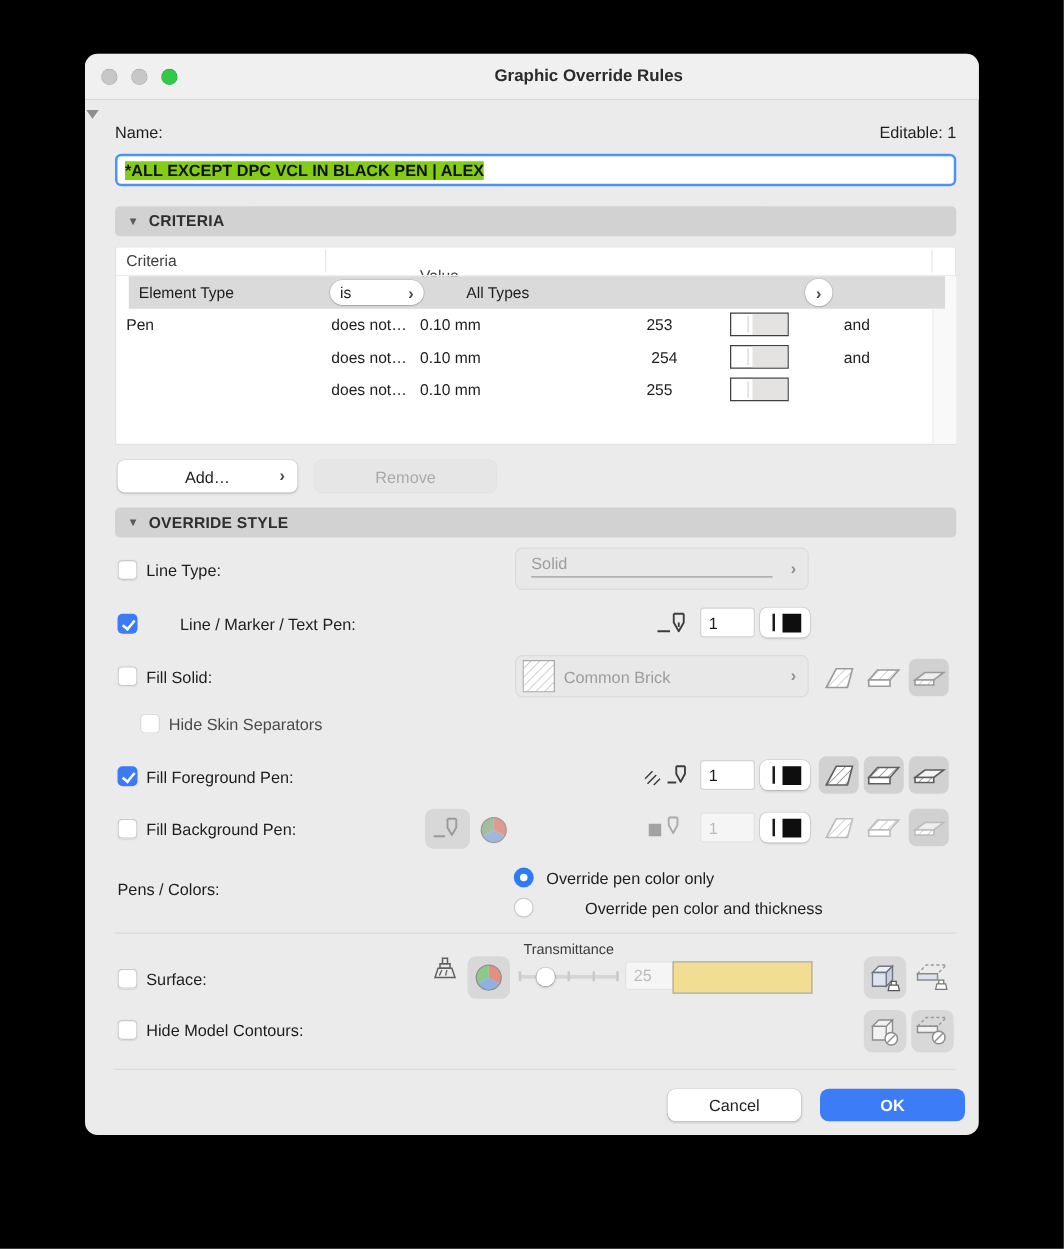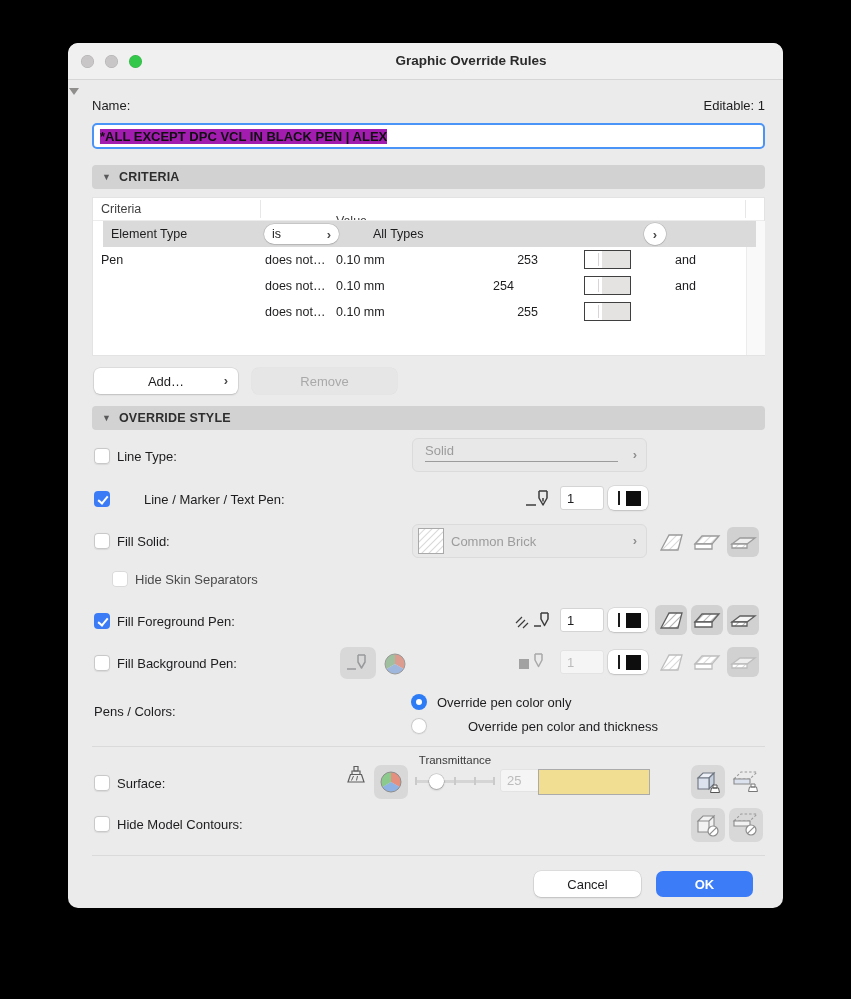--- a/index.html
+++ b/index.html
@@ -44,21 +44,21 @@
   .pensw .blk{position:absolute;left:18px;top:4.5px;width:15px;height:15px;background:#0E0E0E;}
   .slot{width:32px;height:30px;border-radius:6px;display:flex;align-items:center;justify-content:center;}
   .slot.onbg{background:#D2D1D1;}
   .sqbtn{border-radius:7px;background:#D9D8D8;display:flex;align-items:center;justify-content:center;}
   .divider{height:1px;background:#DADADA;}
   .track{height:3px;background:#D6D5D5;border-radius:2px;}
   .tick{position:absolute;width:1.5px;height:8px;background:#CACACA;top:-3px;}
   .thumb{width:15px;height:15px;border-radius:50%;background:#fff;box-shadow:0 0 0 .5px rgba(0,0,0,.2),0 1px 2px rgba(0,0,0,.25);}
   .footer-btn{height:26px;border-radius:7px;display:flex;align-items:center;justify-content:center;font-size:13px;}
   .ok{background:#3D7CF7;color:#fff;font-weight:600;}
-  .seltext{background:#a21caf;}
+  .seltext{background:#84cc16;}
 </style>
 </head>
 <body>
 
 <svg width="0" height="0" style="position:absolute">
   <defs>
     <pattern id="hA" width="5" height="5" patternUnits="userSpaceOnUse" patternTransform="rotate(45)">
       <rect width="5" height="5" fill="#fff"></rect>
         <line x1="0" y1="0" x2="0" y2="5" stroke="#6E6E6E" stroke-width="1"></line>
     </pattern>
@@ -120,21 +120,21 @@
       <div class="abs sw" style="left:491px;top:3px;width:45px;height:17px;">
           <span class="ln"></span>
           <span class="blk"></span>
         </div>
       <span class="abs cell" style="left:582px;top:6px;">and</span>
     </div>
 
     <div class="abs" style="left:0;top:75px;width:653px;height:26px;">
       <span class="abs cell" style="left:172px;top:6px;">does not…</span>
       <span class="abs cell" style="left:243px;top:6px;">0.10 mm</span>
-      <span class="abs cell" style="left:400px;top:6px;width:45px;text-align:left;">254</span>
+      <span class="abs cell" style="left:416px;top:6px;width:45px;text-align:center;">254</span>
       <div class="abs sw" style="left:491px;top:3px;width:45px;height:17px;">
           <span class="ln"></span>
           <span class="blk"></span>
         </div>
       <span class="abs cell" style="left:582px;top:6px;">and</span>
     </div>
 
     <div class="abs" style="left:0;top:101px;width:653px;height:26px;">
       <span class="abs cell" style="left:172px;top:6px;">does not…</span>
       <span class="abs cell" style="left:243px;top:6px;">0.10 mm</span>
@@ -355,17 +355,17 @@
       <circle cx="20" cy="19" r="5" fill="#fff" stroke="#8C8C8C" stroke-width="1.2"></circle>
       <path d="M16.8 22.2 L23.2 15.8" stroke="#8C8C8C" stroke-width="1.2"></path>
     </svg>
   </div>
 
   <div class="abs divider" style="left:24px;top:812px;width:673px;"></div>
 
   <div class="abs footer-btn btn-white" style="left:466px;top:828px;width:107px;">
     <span>Cancel</span>
   </div>
-  <div class="abs footer-btn ok" style="left:588px;top:828px;width:97px;">
+  <div class="abs footer-btn ok" style="left:588px;top:828px;width:116px;">
     <span>OK</span>
   </div>
 
 </div>
 
 </body></html>

